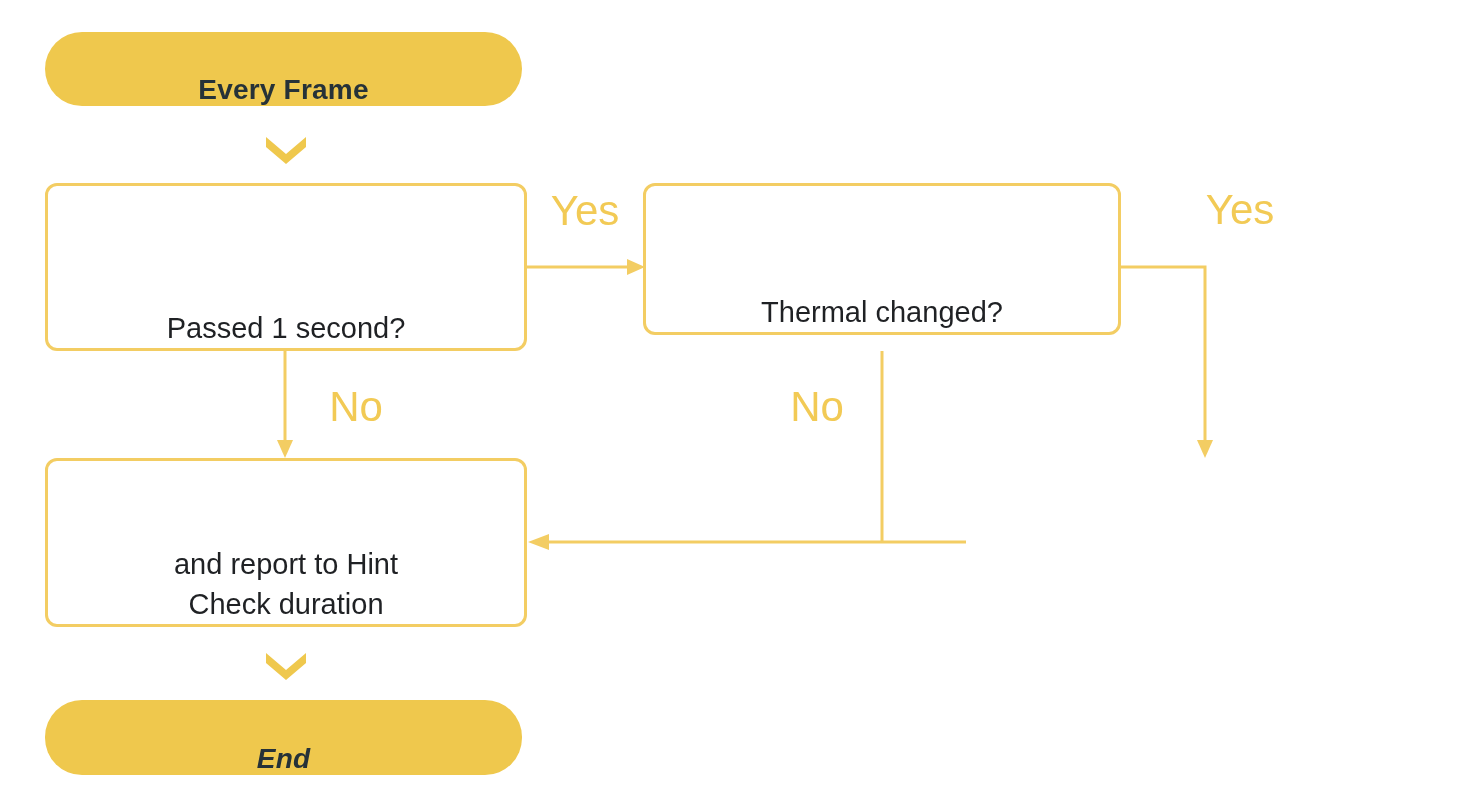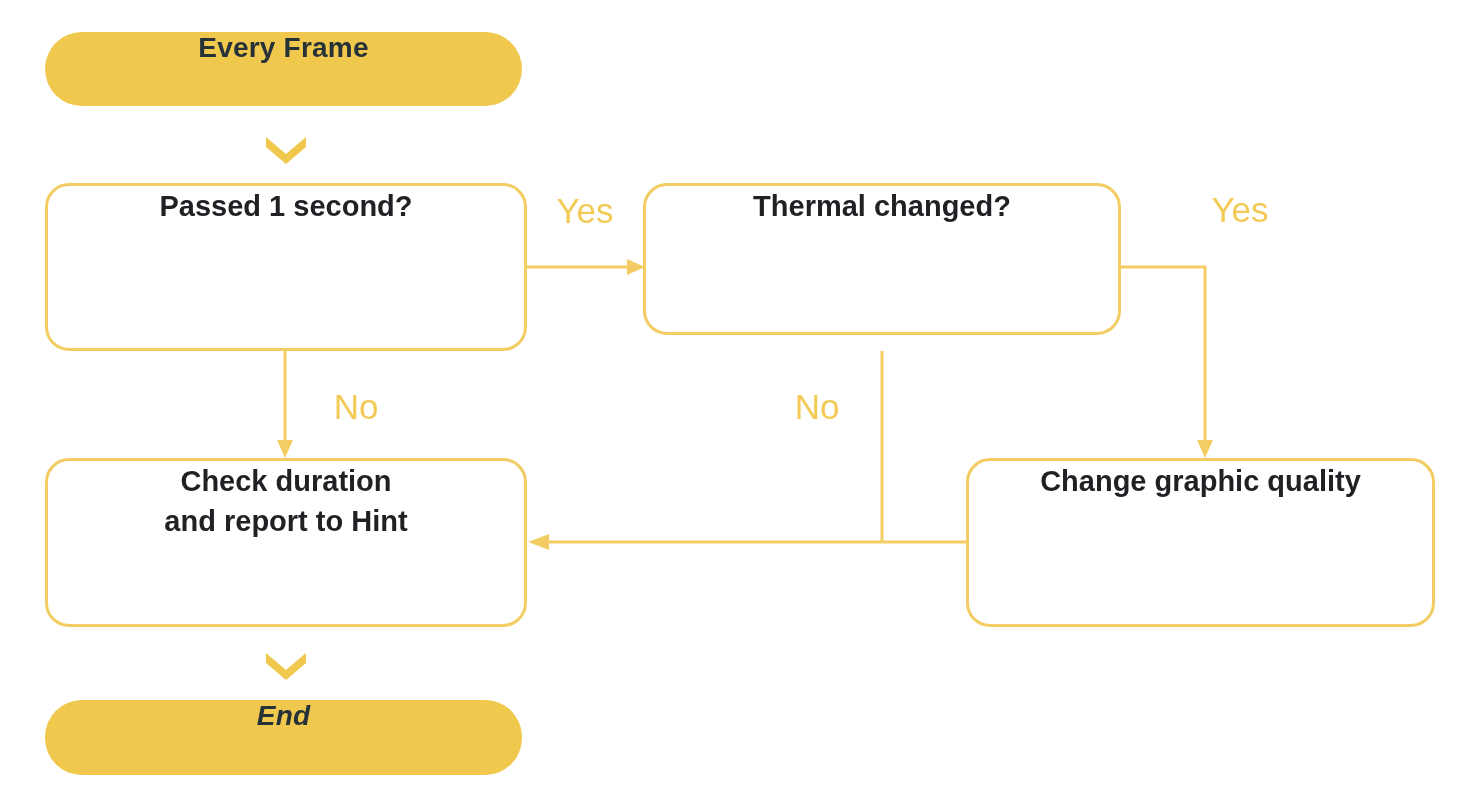--- a/index.html
+++ b/index.html
@@ -37,46 +37,46 @@
     fill: var(--line);
     stroke: none;
   }
   .edge-layer .chevron {
     fill: var(--node-fill);
     stroke: none;
   }
   .node {
     position: absolute;
     display: flex;
-    align-items: flex-start;
+    align-items: flex-end;
     justify-content: center;
     text-align: center;
   }
   .terminator {
     background: var(--node-fill);
     border-radius: 37px;
     color: var(--terminator-text);
     font-size: 28px;
     font-weight: 700;
     letter-spacing: 0.2px;
   }
   .process {
     background: var(--box-fill);
     border: 3px solid var(--line);
-    border-radius: 24px;
+    border-radius: 12px;
     color: var(--process-text);
     font-size: 29px;
-    font-weight: 700;
+    font-weight: 400;
     line-height: 1.38;
   }
   .edge-label {
     position: absolute;
     transform: translate(-50%, -50%);
     color: var(--label);
-    font-size: 35px;
+    font-size: 42px;
     font-weight: 400;
     white-space: nowrap;
   }
   
   .node-start  { left: 45px;  top: 32px;  width: 477px; height: 74px;  }
   .node-passed { left: 45px;  top: 183px; width: 482px; height: 168px; }
   .node-thermal{ left: 643px; top: 183px; width: 478px; height: 152px; }
   .node-check  { left: 45px;  top: 458px; width: 482px; height: 169px; }
   .node-change { left: 966px; top: 458px; width: 469px; height: 169px; }
   .node-end    { left: 45px;  top: 700px; width: 477px; height: 75px; font-style: italic;  }
@@ -120,28 +120,25 @@
   <div class="node process node-passed">
     <span>Passed 1 second?</span>
   </div>
 
   <div class="node process node-thermal">
     <span>Thermal changed?</span>
   </div>
 
   <div class="node process node-check two-line">
     <div>
+      <span>and report to Hint</span>
       <span>Check duration</span>
-      <span>and report to Hint</span>
     </div>
   </div>
 
-  <div class="node process node-change">
-    <span>Change graphic quality</span>
-  </div>
 
   <div class="node terminator node-end">
     <span>End</span>
   </div>
 
   <div class="edge-label lbl-passed-yes">Yes</div>
   <div class="edge-label lbl-thermal-yes">Yes</div>
   <div class="edge-label lbl-passed-no">No</div>
   <div class="edge-label lbl-thermal-no">No</div>
 

